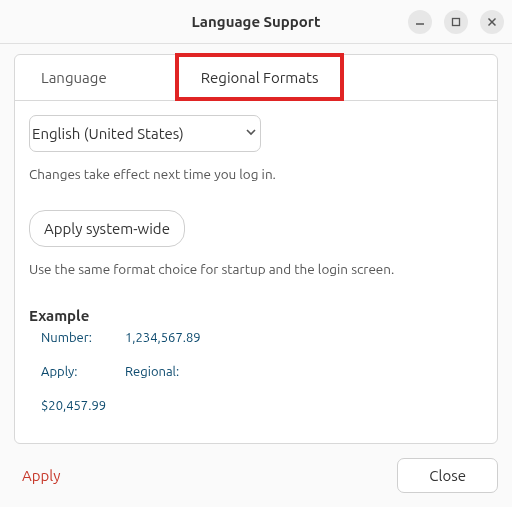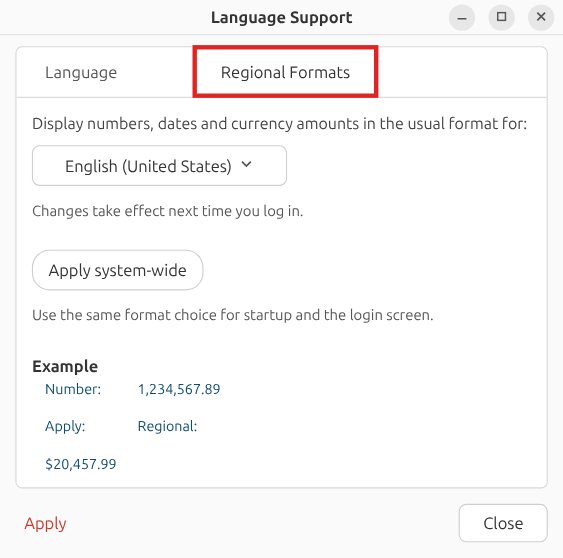--- a/index.html
+++ b/index.html
@@ -89,21 +89,21 @@
     padding: 14px 14px 14px 14px;
   }
   .hint {
     font-size: 14.5px;
     color: #444;
     margin: 0 0 12px 0;
   }
   .dropdown {
     border: 1px solid #cfcfcf;
     border-radius: 7px;
-    padding: 9px 29px;
+    padding: 9px 2px;
     width: 232px;
     display: flex;
     align-items: center;
     justify-content: space-between;
     font-size: 15px;
     color: #333;
     background: #fff;
     cursor: pointer;
   }
   .chevron svg { width: 14px; height: 14px; }
@@ -143,21 +143,21 @@
     padding: 14px 14px 14px 22px;
   }
   .help-link {
     color: #c7392b;
     font-size: 15px;
     cursor: pointer;
   }
   .close-btn {
     border: 1px solid #cfcfcf;
     border-radius: 7px;
-    padding: 8px 21px;
+    padding: 8px 31px;
     font-size: 15px;
     color: #333;
     background: #fff;
     cursor: pointer;
   }
 </style>
 </head>
 <body>
 
 <div class="window">
@@ -195,21 +195,20 @@
       <div class="tabs">
         <div class="tab">
           <span>Language</span>
         </div>
         <div class="tab active">
           <span>Regional Formats</span>
         </div>
       </div>
 
       <div class="panel">
-        <p class="hint">Display numbers, dates and currency amounts in the usual format for:</p>
 
         <div class="dropdown">
           <span>English (United States)</span>
           <span class="chevron">
             <svg viewBox="0 0 14 14">
                 <polyline points="3,5 7,9 11,5" fill="none" stroke="#555" stroke-width="1.6"></polyline>
               </svg>
           </span>
         </div>
 

